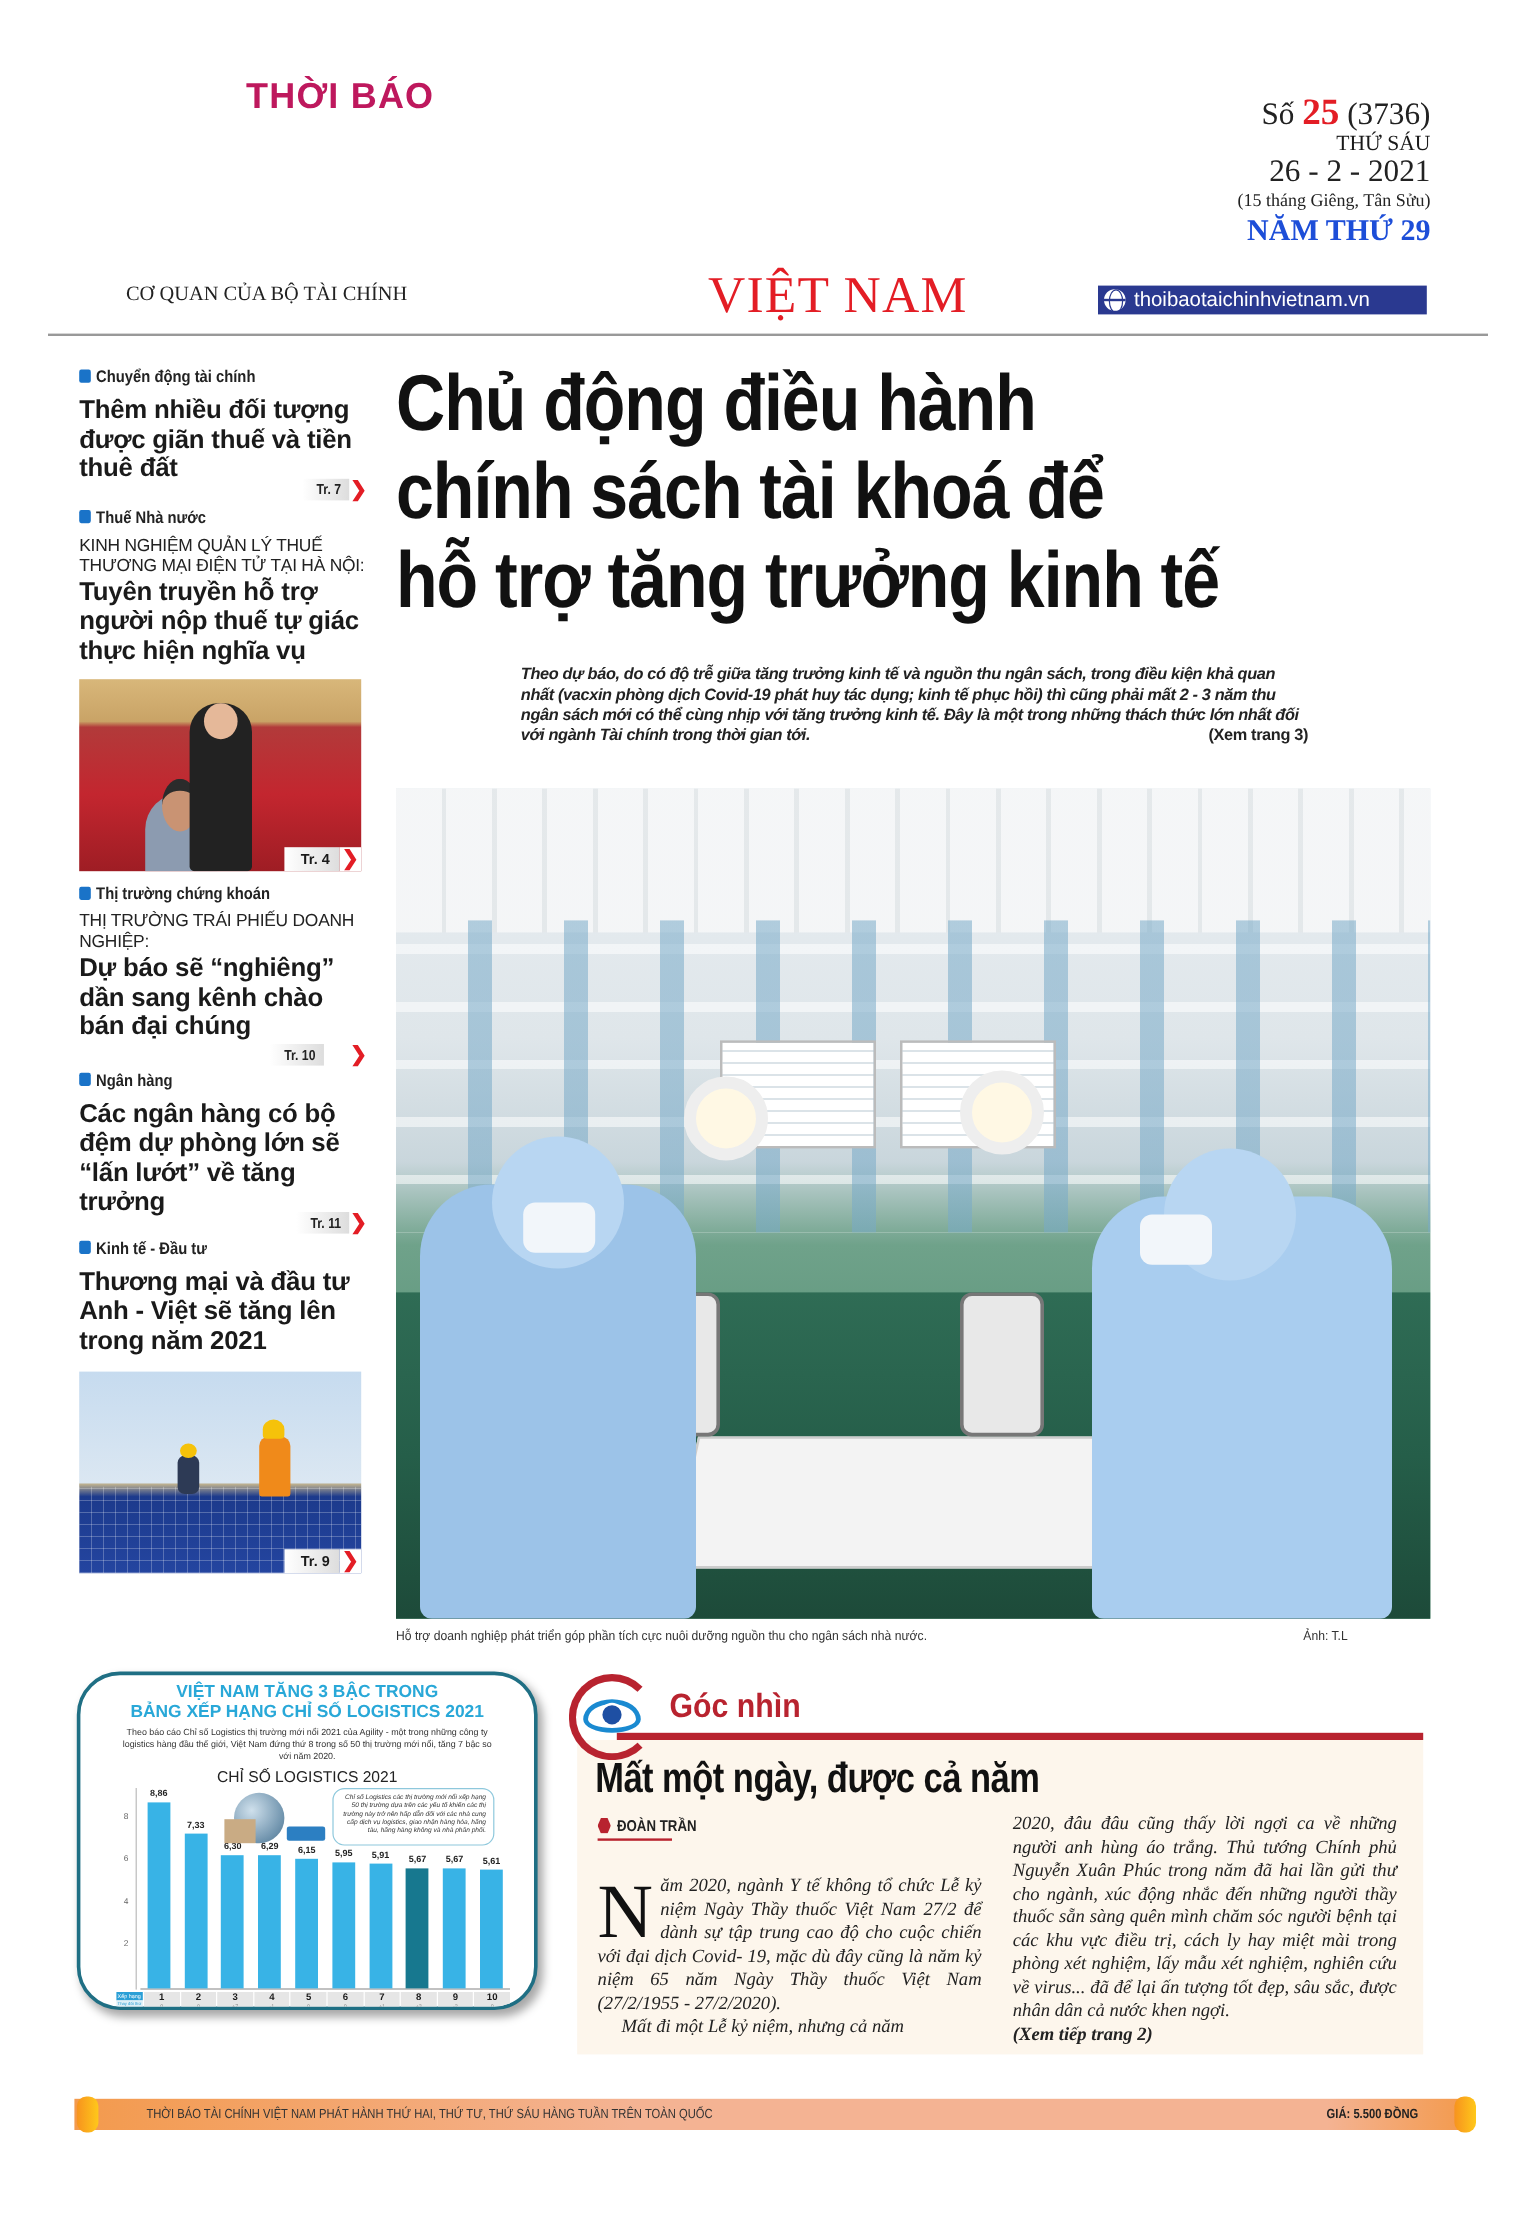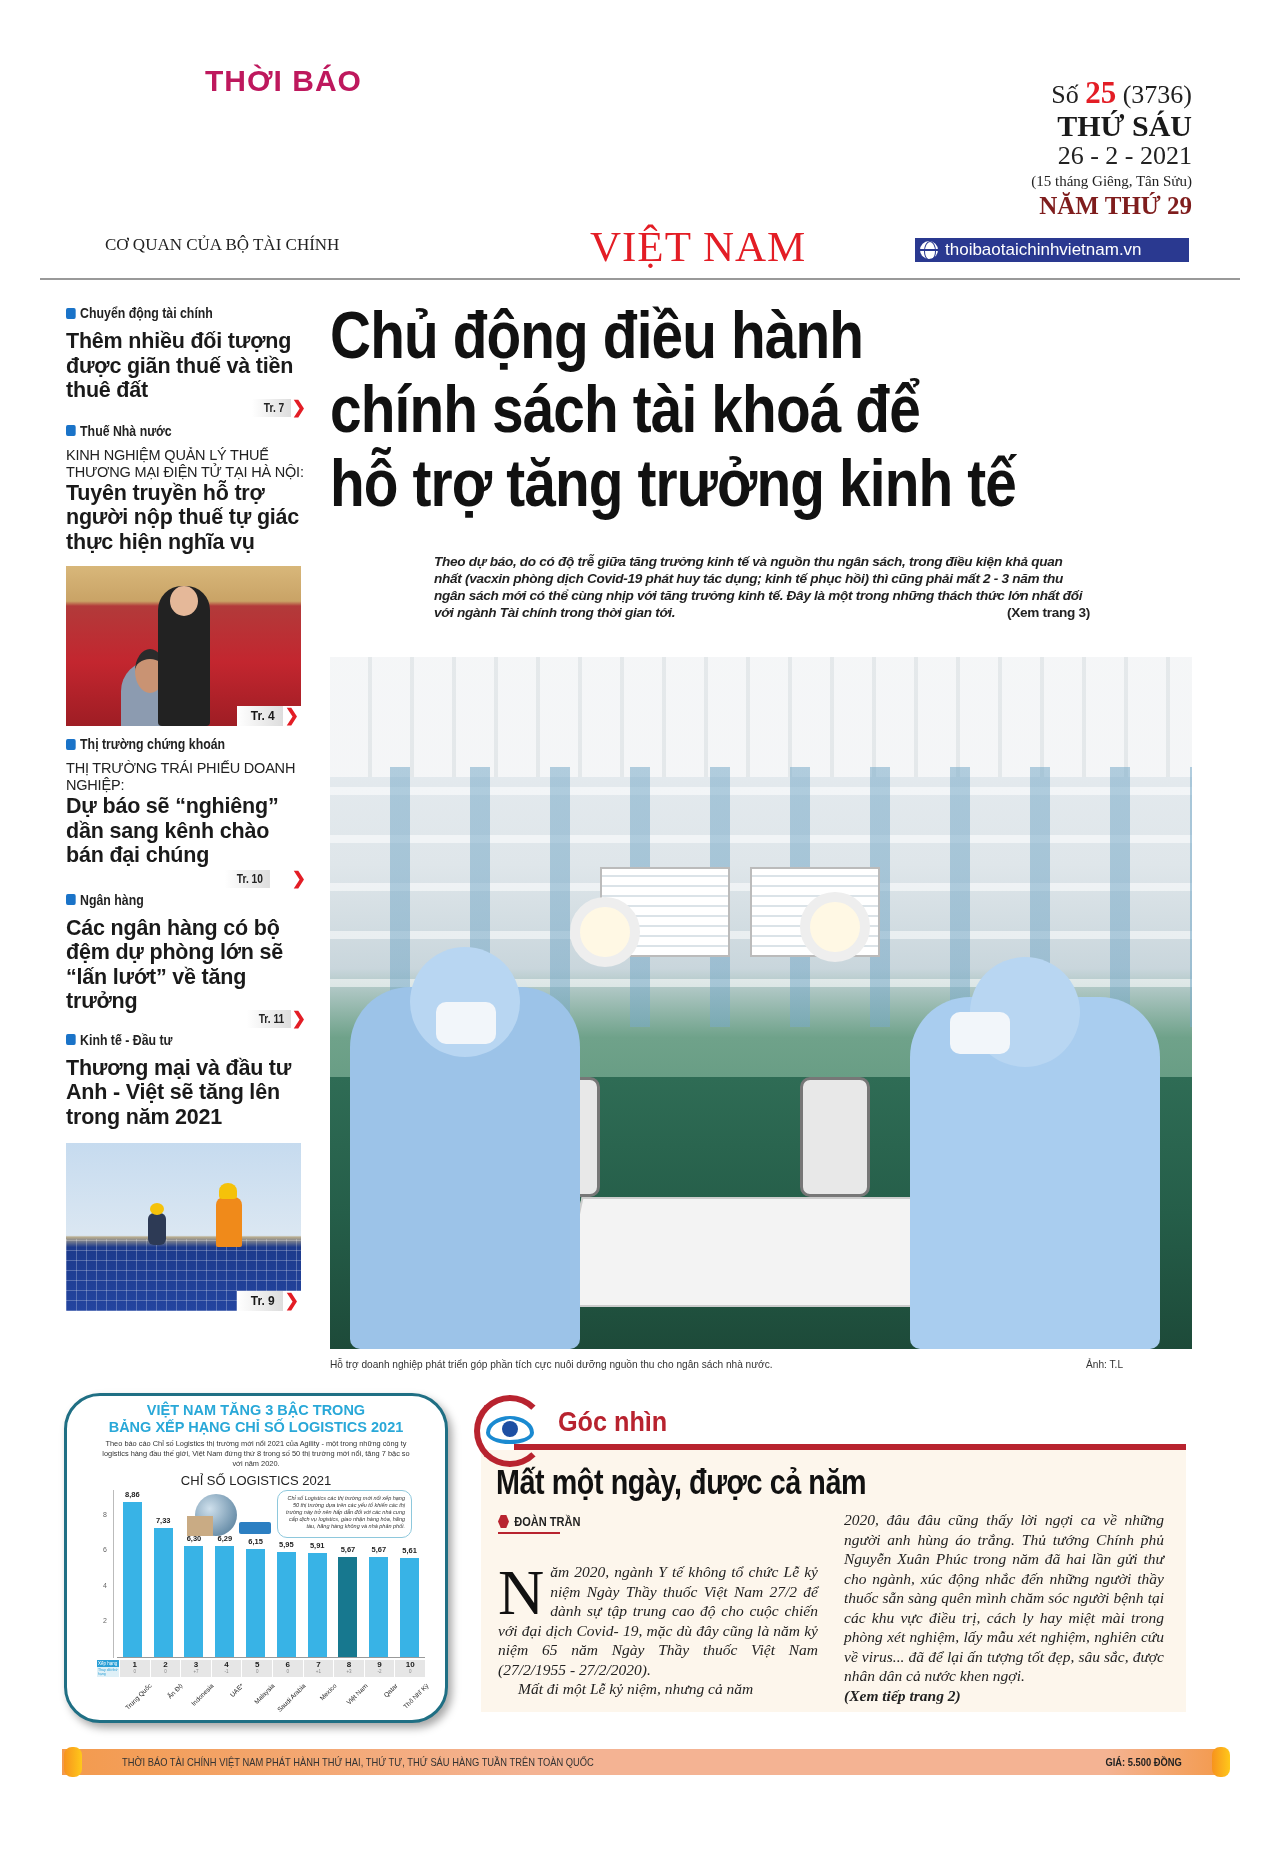--- a/index.html
+++ b/index.html
@@ -9,24 +9,24 @@
   
   .masthead { position: absolute; left: 0; top: 0; width: 1280px; height: 280px; }
   .logo-big { position: absolute; left: 58px; top: 42px; width: 720px; height: 185px; }
   .logo-big svg { width: 100%; height: 100%; }
   .logo-thoibao { position: absolute; left: 205px; top: 64px; font-family: "Liberation Sans", sans-serif; font-weight: 900; font-size: 30px; color: #be185d; letter-spacing: 1px; }
   .logo-vietnam { position: absolute; left: 590px; top: 222px; font-family: "Liberation Serif", serif; font-size: 43px; color: #e31d25; letter-spacing: 1px; }
   .logo-tagline { position: absolute; left: 105px; top: 235px; font-family: "Liberation Serif", serif; font-size: 17px; color: #222; }
   .issue-box { position: absolute; right: 88px; top: 75px; text-align: right; font-family: "Liberation Serif", serif; }
   .issue-line1 { font-size: 26px; color: #222; }
   .issue-line1 .num { color: #e31d25; font-weight: bold; font-size: 31px; }
-  .issue-day { font-size: 30px; font-weight: bold; color: #1a1a1a; margin-top: -2px; }
+  .issue-day { font-size: 18px; font-weight: normal; color: #1a1a1a; margin-top: -2px; }
   .issue-date { font-size: 26px; color: #222; margin-top: -2px; }
   .issue-lunar { font-size: 15px; color: #222; margin-top: 2px; }
-  .issue-year { font-size: 25px; font-weight: bold; color: #7f1d1d; margin-top: 2px; margin-left: 30px; }
+  .issue-year { font-size: 25px; font-weight: bold; color: #1d4ed8; margin-top: 2px; margin-left: 30px; }
   .website { position: absolute; left: 915px; top: 238px; width: 274px; height: 24px; background: #2a3990; color: #fff; display: flex; align-items: center; font-size: 17px; padding-left: 30px; }
   .website .globe { position: absolute; left: 3px; top: 1px; width: 22px; height: 22px; border-radius: 50%; background: #fff; border: 2px solid #2a3990; }
   .website .globe::before { content: ""; position: absolute; left: 4px; top: 0; width: 10px; height: 18px; border: 1.5px solid #2a3990; border-radius: 50%; }
   .website .globe::after { content: ""; position: absolute; left: 0; top: 8px; width: 18px; height: 1.5px; background: #2a3990; }
   .mast-rule { position: absolute; left: 40px; right: 40px; top: 278px; height: 2px; background: #999; }
 
   
   .left-col { position: absolute; left: 66px; top: 305px; width: 240px; }
   .section-tag { display: flex; align-items: center; gap: 5px; font-family: "Liberation Sans Narrow", "Liberation Sans", sans-serif; font-size: 14px; font-weight: bold; color: #222; transform: scaleX(0.88); transform-origin: left; white-space: nowrap; }
   .section-tag .sq { width: 11px; height: 11px; background: #1a73c8; border-radius: 2px; flex-shrink: 0; }
@@ -64,21 +64,21 @@
   .main-photo .worker.w1 { left: 20px; top: 330px; width: 230px; height: 362px; }
   .main-photo .worker.w2 { left: 580px; top: 340px; width: 250px; height: 352px; background: #a9cdef; }
   .main-photo .worker .head { position: absolute; left: 60px; top: -40px; width: 110px; height: 110px; border-radius: 50%; background: #b8d6f2; }
   .main-photo .worker .face { position: absolute; left: 86px; top: 15px; width: 60px; height: 42px; border-radius: 10px; background: #f2f6fa; }
   .main-photo .scope { position: absolute; width: 70px; height: 120px; background: #e8e8e8; border-radius: 10px; border: 3px solid #777; }
   .main-photo .lamp { position: absolute; width: 70px; height: 70px; border-radius: 50%; border: 10px solid #eee; background: #fff8e4; }
   .main-photo .boards { position: absolute; top: 210px; height: 90px; width: 130px; background: repeating-linear-gradient(0deg, #fff 0 8px, #dbe3e8 8px 10px); border: 2px solid #bbb; }
   .caption { position: absolute; left: 330px; top: 1358px; width: 862px; font-family: "Liberation Sans", sans-serif; font-size: 11px; color: #333; display: flex; justify-content: space-between; transform: scaleX(0.92); transform-origin: left; }
 
   
-  .info { position: absolute; left: 64px; top: 1393px; width: 384px; height: 330px; border: 3px solid #1f6f84; border-radius: 36px; background: #fff; box-shadow: 4px 5px 8px rgba(0,0,0,.35); overflow: hidden; }
+  .info { position: absolute; left: 64px; top: 1393px; width: 384px; height: 282px; border: 3px solid #1f6f84; border-radius: 36px; background: #fff; box-shadow: 4px 5px 8px rgba(0,0,0,.35); overflow: hidden; }
   .info-title { position: absolute; left: 0; right: 0; top: 6px; text-align: center; font-weight: bold; color: #29a8d8; font-size: 14.5px; line-height: 17px; }
   .info-desc { position: absolute; left: 30px; right: 30px; top: 43px; text-align: center; font-size: 7.4px; line-height: 10px; color: #333; }
   .info-chart-title { position: absolute; left: 0; right: 0; top: 77px; text-align: center; font-size: 13px; color: #222; }
   .info-note { position: absolute; left: 210px; top: 94px; width: 135px; height: 48px; border: 1px solid #8ec8dc; border-radius: 10px; font-size: 5.5px; font-style: italic; line-height: 7px; padding: 4px 6px; text-align: right; color: #333; background: #fff; }
   .info-globe { position: absolute; left: 128px; top: 98px; width: 42px; height: 42px; border-radius: 50%; background: radial-gradient(circle at 35% 35%, #cfe0ec, #6f93ad 70%, #4d6f88); }
   .info-truck { position: absolute; left: 172px; top: 126px; width: 32px; height: 12px; background: #2c7fc2; border-radius: 2px; }
   .info-boxes { position: absolute; left: 120px; top: 120px; width: 26px; height: 20px; background: #c9ab84; }
   .chart-area { position: absolute; left: 24px; top: 80px; width: 340px; height: 246px; }
   .y-axis { position: absolute; left: 22px; top: 14px; width: 1px; height: 168px; background: #bbb; }
   .y-tick { position: absolute; left: 0; width: 16px; text-align: right; font-size: 7px; color: #666; }

